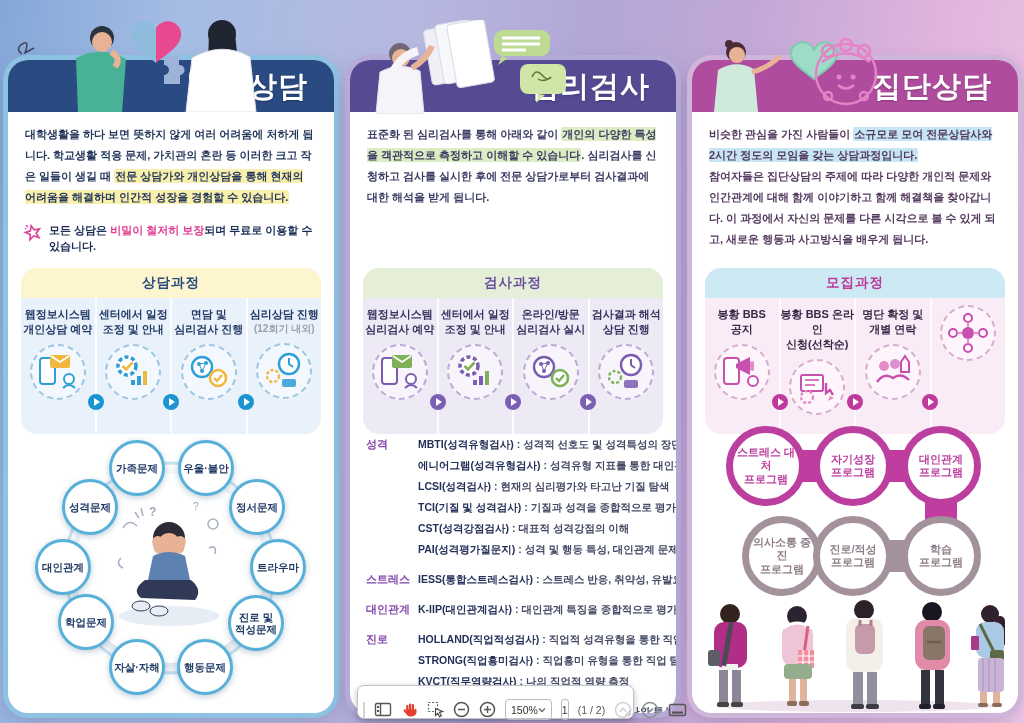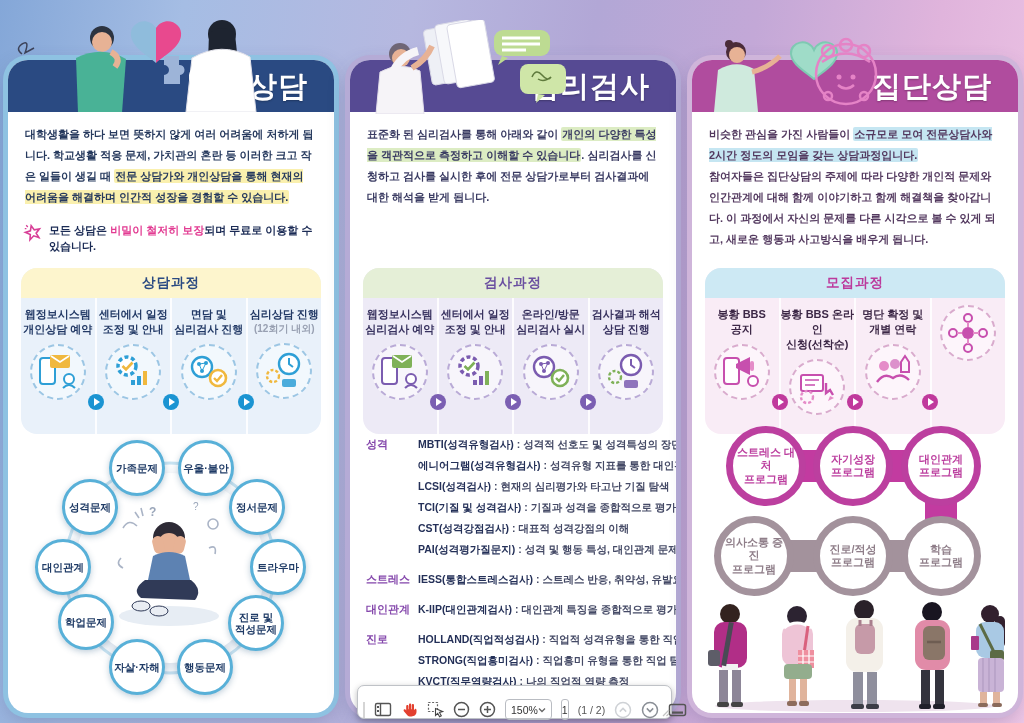--- a/index.html
+++ b/index.html
@@ -61,21 +61,21 @@
   .pr1 { border:7px solid #bc3f9f; color:#bc3f9f; }
   .pr2 { border:7px solid #a3929c; color:#8f7e89; }
   .lk { position:absolute; background:#c23ba0; z-index:1; }
   .lkg { background:#a3929c; }
   .students { position:absolute; left:0; top:534px; z-index:2; }
 
   
   .illus { position:absolute; z-index:3; }
 
   
-  .toolbar { position:absolute; left:357px; top:685px; width:315px; height:34px; background:#fff; border:1px solid #bfc2c7; border-radius:7px; box-shadow:0 2px 6px rgba(0,0,0,.28); display:flex; align-items:center; gap:9px; padding:15px 8px 0 5px; z-index:10; }
+  .toolbar { position:absolute; left:357px; top:685px; width:277px; height:34px; background:#fff; border:1px solid #bfc2c7; border-radius:7px; box-shadow:0 2px 6px rgba(0,0,0,.28); display:flex; align-items:center; gap:9px; padding:15px 8px 0 5px; z-index:10; }
   .grip { width:5px; height:16px; border-left:1px solid #d5d5d5; border-right:1px solid #d5d5d5; }
   .tbtn { display:flex; align-items:center; justify-content:center; width:20px; height:22px; cursor:pointer; }
   .zoombox { width:56px; height:21px; border:1px solid #b9bcc2; border-radius:4px; display:flex; align-items:center; justify-content:space-between; padding:0 5px; font-size:10.5px; color:#333; cursor:pointer; }
   .pagebox { width:25px; height:21px; border:1px solid #b9bcc2; border-radius:3px; display:flex; align-items:center; justify-content:center; font-size:10.5px; color:#333; }
   .pages { font-size:10.5px; color:#555; white-space:nowrap; }
   .rsz { position:absolute; right:1px; bottom:1px; }
 </style>
 </head>
 <body>
 
@@ -480,21 +480,21 @@
           <span>프로그램</span>
         </div>
       <div class="pc pr1" style="left:121px;top:0;">
           <span>자기성장</span>
           <span>프로그램</span>
         </div>
       <div class="pc pr1" style="left:209px;top:0;">
           <span>대인관계</span>
           <span>프로그램</span>
         </div>
-      <div class="pc pr2" style="left:22px;top:90px;">
+      <div class="pc pr2" style="left:50px;top:90px;">
           <span>의사소통 증진</span>
           <span>프로그램</span>
         </div>
       <div class="pc pr2" style="left:121px;top:90px;">
           <span>진로/적성</span>
           <span>프로그램</span>
         </div>
       <div class="pc pr2" style="left:209px;top:90px;">
           <span>학습</span>
           <span>프로그램</span>

